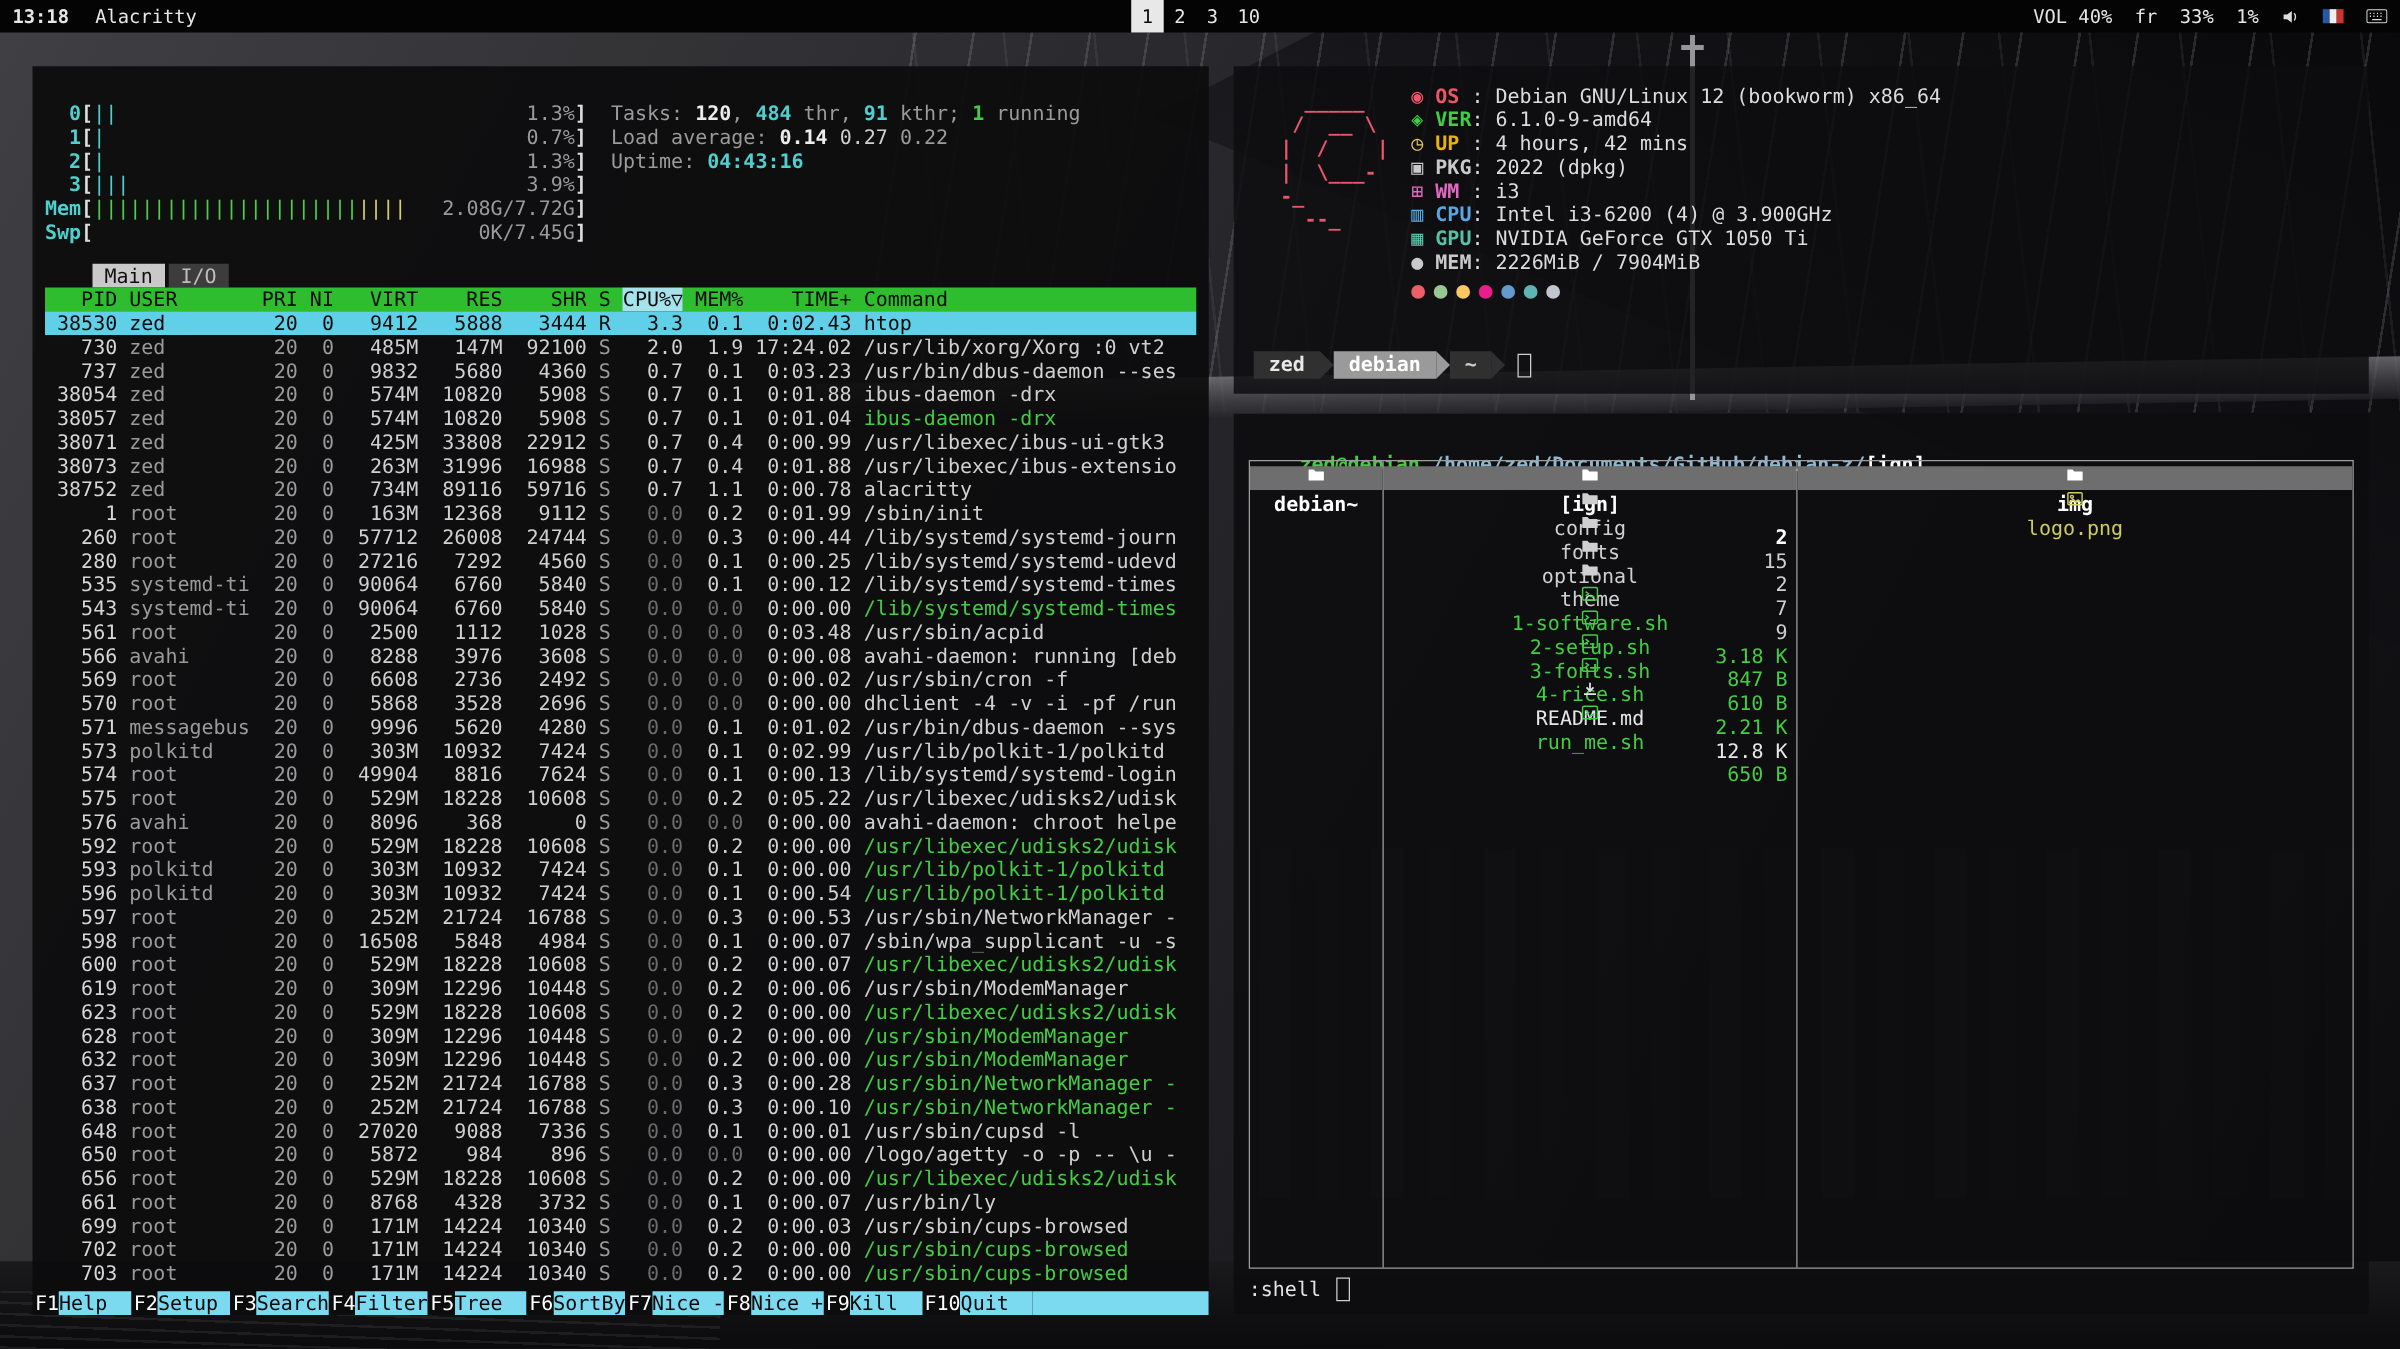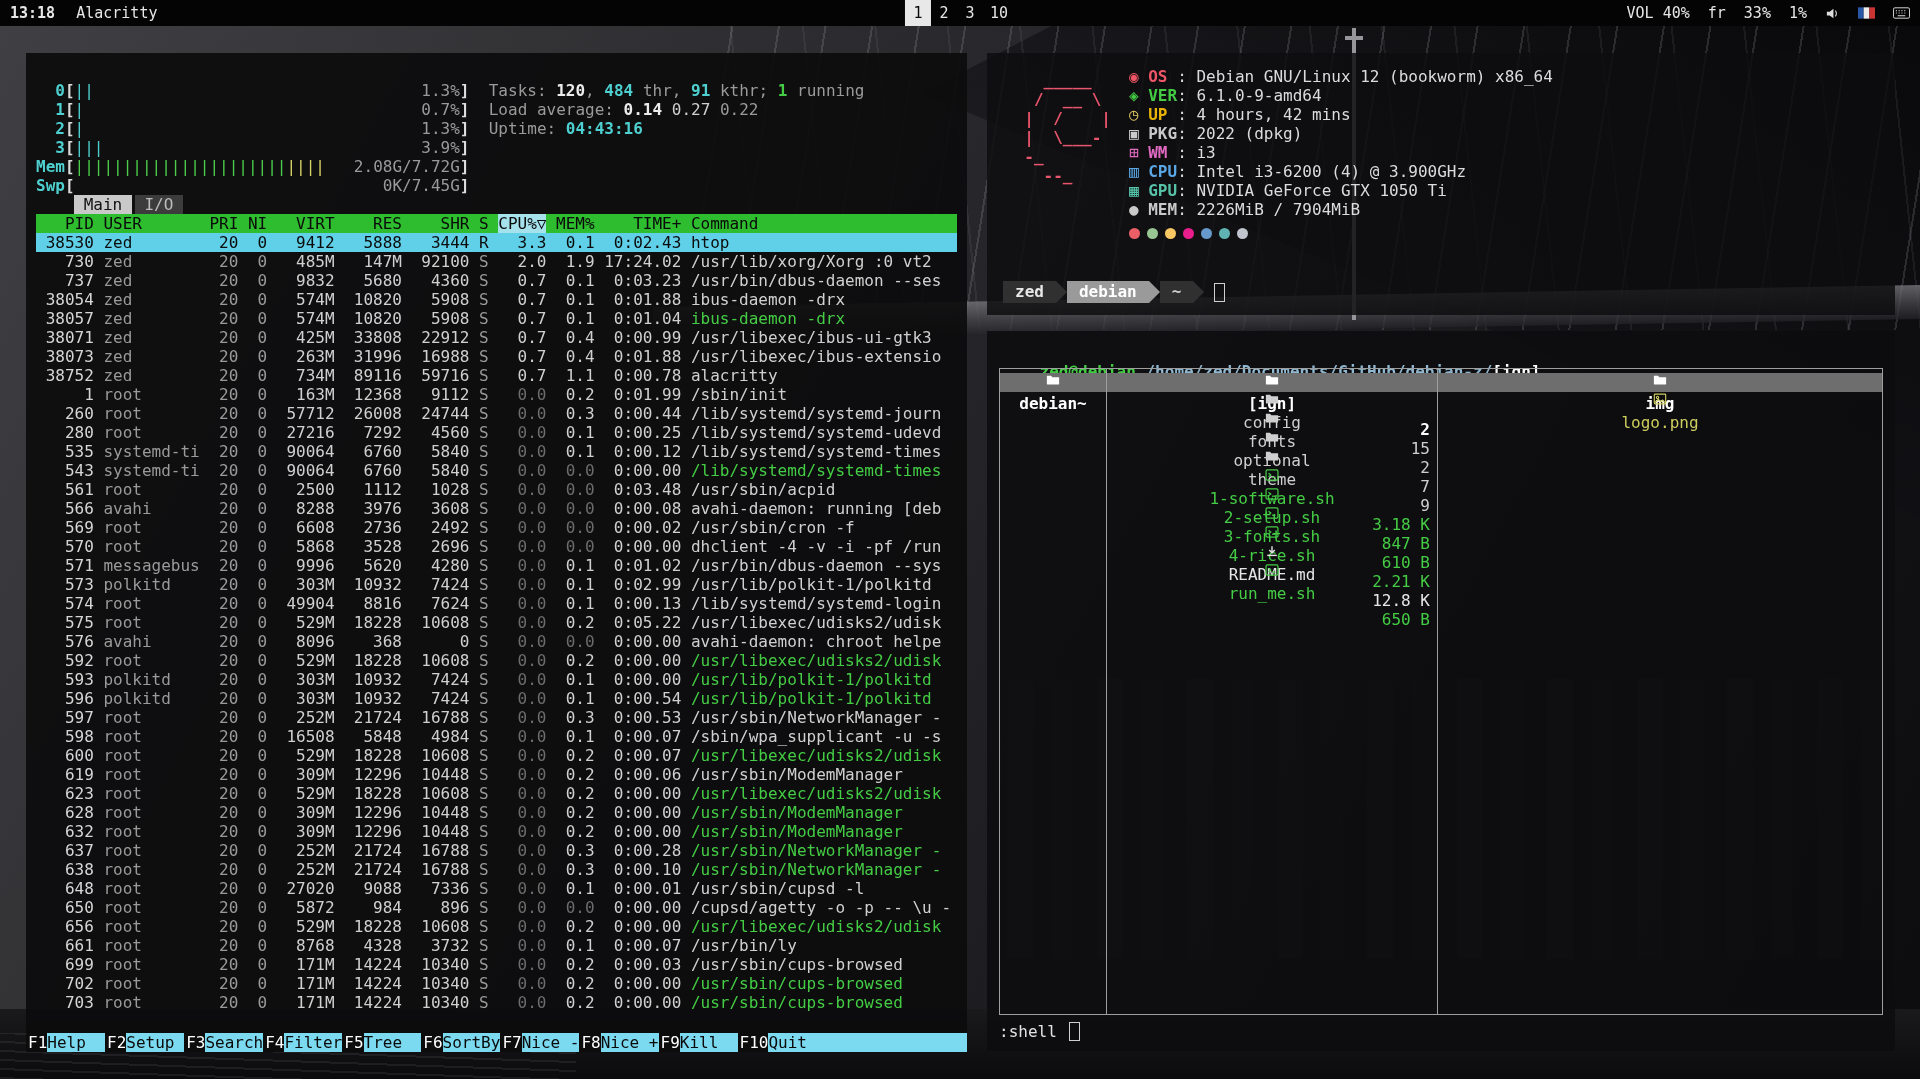--- a/index.html
+++ b/index.html
@@ -47,21 +47,21 @@
   .meter{display:flex;width:45ch;height:19px;}
   .mlabel{width:3ch;text-align:right;white-space:pre;color:#4fd0d0;font-weight:bold;}
   .mbracket{color:#dcdcdc;font-weight:bold;}
   .minner{flex:1;display:flex;overflow:hidden;}
   .mp-cyan{color:#4fd0d0;}.mp-green{color:#4ccd4c;}.mp-yellow{color:#d9cf67;}
   .mvalue{margin-left:auto;color:#9a9a9a;white-space:pre;}
   .summary{margin-left:2ch;}
   .sline{height:19px;white-space:pre;}
   .sg-d{color:#9a9a9a}.sg-b{color:#ececec;font-weight:bold}.sg-c{color:#4fd0d0;font-weight:bold}
   .sg-g{color:#44cc44;font-weight:bold}.sg-w{color:#cfcfcf}
-  .tabs{height:19px;display:flex;padding-left:38px;}
+  .tabs{margin-top:16px;height:19px;display:flex;padding-left:38px;}
   .tab{padding:0 1ch;}
   .tab.active{background:#c9c9c9;color:#111;}
   .tab.inactive{background:#3c3c3c;color:#bdbdbd;margin-left:3px;}
   .prow{display:grid;grid-template-columns:6ch 10ch 3ch 2ch 6ch 6ch 6ch 1ch 5ch 4ch 8ch minmax(0,1fr);
     column-gap:1ch;height:19px;overflow:hidden;}
   .prow span{white-space:pre;overflow:hidden;}
   .c-r{text-align:right;}
   .phead{background:#2ebd2e;color:#0a0a0a;}
   .phead span{color:#0a0a0a;}
   .phead .sortcol{background:#a5e2ec;}
@@ -747,21 +747,21 @@
         <span class="pc-user">root</span>
         <span class="pc-pri c-r">20</span>
         <span class="pc-ni c-r">0</span>
         <span class="pc-virt c-r">5872</span>
         <span class="pc-res c-r">984</span>
         <span class="pc-shr c-r">896</span>
         <span class="pc-s">S</span>
         <span class="pc-cpu c-r zero">0.0</span>
         <span class="pc-mem c-r zero">0.0</span>
         <span class="pc-time c-r">0:00.00</span>
-        <span class="pc-cmd">/cupsd/agetty -o -p -- \u -</span>
+        <span class="pc-cmd">/logo/agetty -o -p -- \u -</span>
       </div>
       <div class="prow thr">
         <span class="pc-pid c-r">656</span>
         <span class="pc-user">root</span>
         <span class="pc-pri c-r">20</span>
         <span class="pc-ni c-r">0</span>
         <span class="pc-virt c-r">529M</span>
         <span class="pc-res c-r">18228</span>
         <span class="pc-shr c-r">10608</span>
         <span class="pc-s">S</span>

